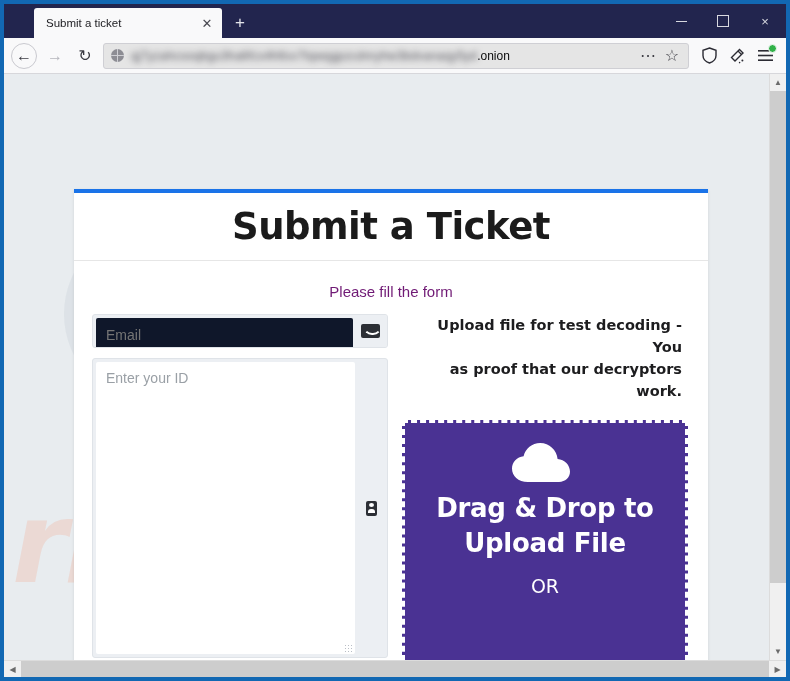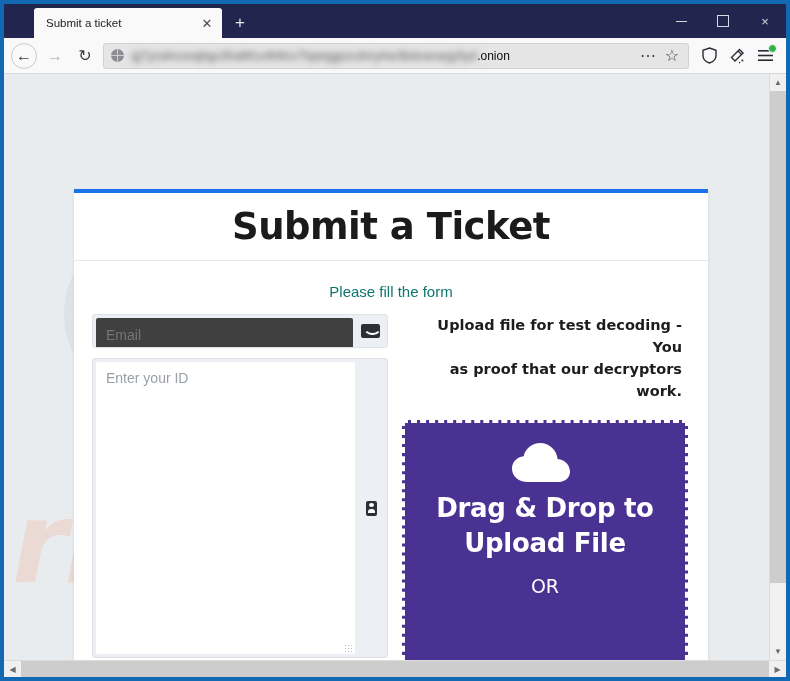--- a/index.html
+++ b/index.html
@@ -171,35 +171,35 @@
   .card-head {
     height: 68px; border-bottom: 1px solid #e6e6e6;
     display: flex; align-items: center; justify-content: center;
   }
   .card-title {
     font-size: 37px; font-weight: 700; color: #1b1b1b;
     letter-spacing: -.5px;
     font-family: "DejaVu Sans", sans-serif;
   }
   .subtitle {
-    text-align: center; font-size: 15px; color: #0f766e;
+    text-align: center; font-size: 15px; color: #701a75;
     margin-top: 22px;
   }
 
   .cols { display: flex; padding: 14px 20px 0 18px; gap: 14px; }
   .col-left { width: 296px; flex: none; }
   .col-right { flex: 1; }
 
   .email-wrap {
     display: flex; align-items: stretch;
     background: #eceff3; border: 1px solid #dfe3e8;
     border-radius: 3px; height: 34px; overflow: hidden;
   }
   .email-input {
-    flex: 1; border: none; outline: none; background: #404040;
+    flex: 1; border: none; outline: none; background: #0f172a;
     font-size: 14px; color: #9aa0a6; padding: 17px 10px;
     margin: 3px 0 13px 3px; border-radius: 2px;
     font-family: "Liberation Sans", sans-serif;
   }
   .email-btn {
     width: 34px; flex: none;
     display: flex; align-items: center; justify-content: center;
     background: #eceff3;
   }
   .env {

